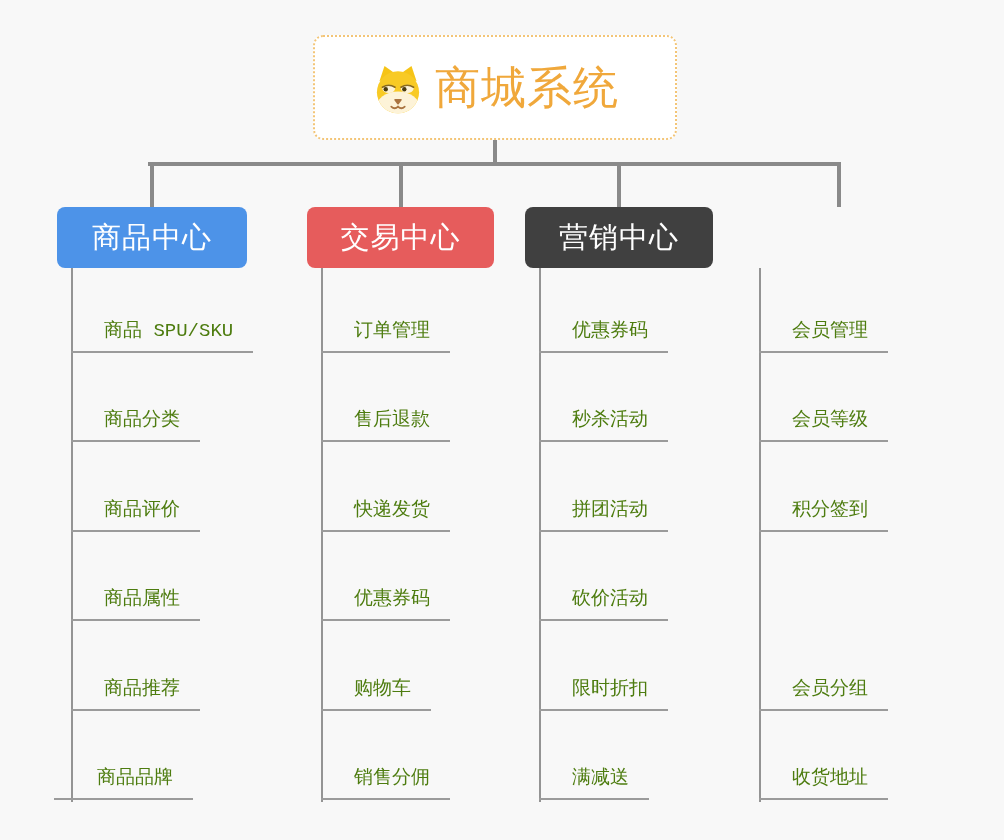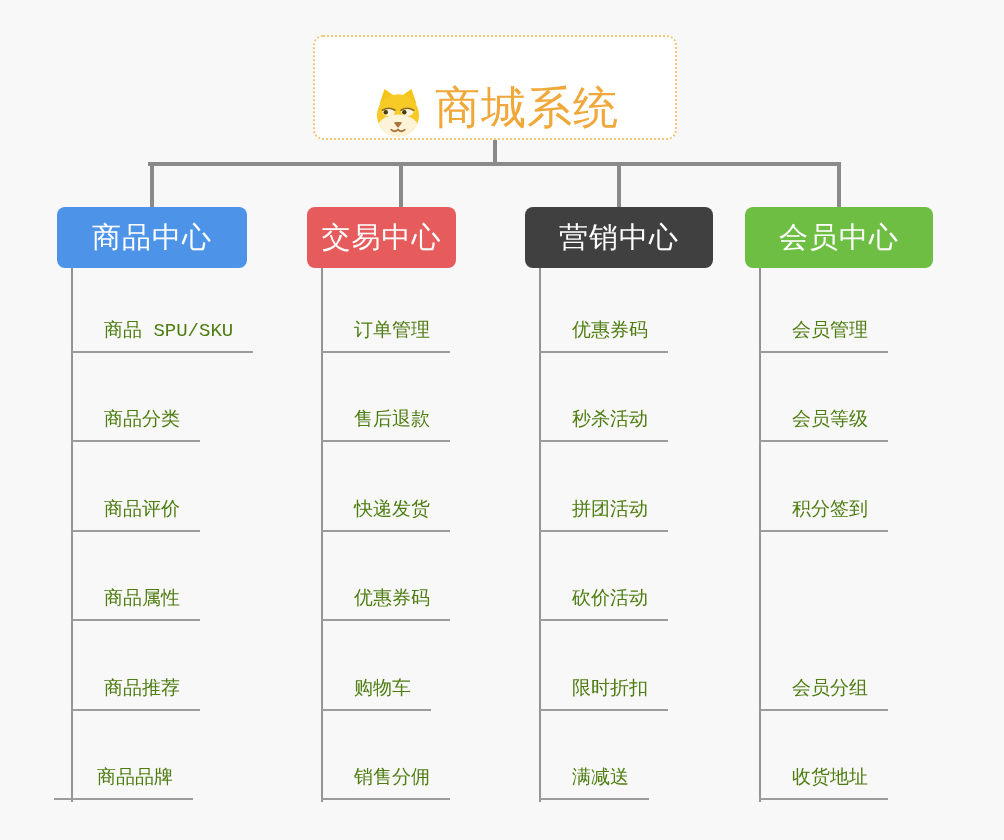--- a/index.html
+++ b/index.html
@@ -17,21 +17,21 @@
   
   .root-node {
     position: absolute;
     left: 313px; top: 35px;
     width: 364px; height: 105px;
     box-sizing: border-box;
     background: #ffffff;
     border: 2px dotted #f3c577;
     border-radius: 10px;
     display: flex;
-    align-items: flex-end;
+    align-items: center;
     justify-content: center;
     gap: 10px;
   }
   .root-title {
     font-size: 45px;
     color: #f0a83b;
     letter-spacing: 1px;
     white-space: nowrap;
   }
   
@@ -116,21 +116,21 @@
       <span>商品中心</span>
     </div>
     <div class="spine" style="left: 71px; top: 268px; height: 534px;"></div>
     <div class="child-item" style="left: 71px; top: 316px;">商品 SPU/SKU</div>
     <div class="child-item" style="left: 71px; top: 405px;">商品分类</div>
     <div class="child-item" style="left: 71px; top: 495px;">商品评价</div>
     <div class="child-item" style="left: 71px; top: 584px;">商品属性</div>
     <div class="child-item" style="left: 71px; top: 674px;">商品推荐</div>
     <div class="child-item" style="left: 54px; top: 763px; padding-left: 43px;">商品品牌</div>
     <div class="conn" style="left: 399px; top: 162px; width: 4px; height: 45px; background: rgb(138, 138, 138);"></div>
-    <div class="branch-node" style="left: 307px; width: 149px; background: rgb(230, 92, 92);">
+    <div class="branch-node" style="left: 307px; width: 187px; background: rgb(230, 92, 92);">
       <span>交易中心</span>
     </div>
     <div class="spine" style="left: 321px; top: 268px; height: 534px;"></div>
     <div class="child-item" style="left: 321px; top: 316px;">订单管理</div>
     <div class="child-item" style="left: 321px; top: 495px;">快递发货</div>
     <div class="child-item" style="left: 321px; top: 405px;">售后退款</div>
     <div class="child-item" style="left: 321px; top: 584px;">优惠券码</div>
     <div class="child-item" style="left: 321px; top: 674px;">购物车</div>
     <div class="child-item" style="left: 321px; top: 763px;">销售分佣</div>
     <div class="conn" style="left: 617px; top: 162px; width: 4px; height: 45px; background: rgb(138, 138, 138);"></div>
@@ -138,22 +138,19 @@
       <span>营销中心</span>
     </div>
     <div class="spine" style="left: 539px; top: 268px; height: 534px;"></div>
     <div class="child-item" style="left: 539px; top: 316px;">优惠券码</div>
     <div class="child-item" style="left: 539px; top: 405px;">秒杀活动</div>
     <div class="child-item" style="left: 539px; top: 495px;">拼团活动</div>
     <div class="child-item" style="left: 539px; top: 584px;">砍价活动</div>
     <div class="child-item" style="left: 539px; top: 674px;">限时折扣</div>
     <div class="child-item" style="left: 539px; top: 763px;">满减送</div>
     <div class="conn" style="left: 837px; top: 162px; width: 4px; height: 45px; background: rgb(138, 138, 138);"></div>
-    <div class="branch-node" style="left: 745px; width: 188px; background: rgb(110, 190, 68);">
-      <span>会员中心</span>
-    </div>
     <div class="spine" style="left: 759px; top: 268px; height: 534px;"></div>
     <div class="child-item" style="left: 759px; top: 316px;">会员管理</div>
     <div class="child-item" style="left: 759px; top: 405px;">会员等级</div>
     <div class="child-item" style="left: 759px; top: 495px;">积分签到</div>
     <div class="child-item" style="left: 759px; top: 674px;">会员分组</div>
     <div class="child-item" style="left: 759px; top: 763px;">收货地址</div>
   </div>
 
 </body></html>

